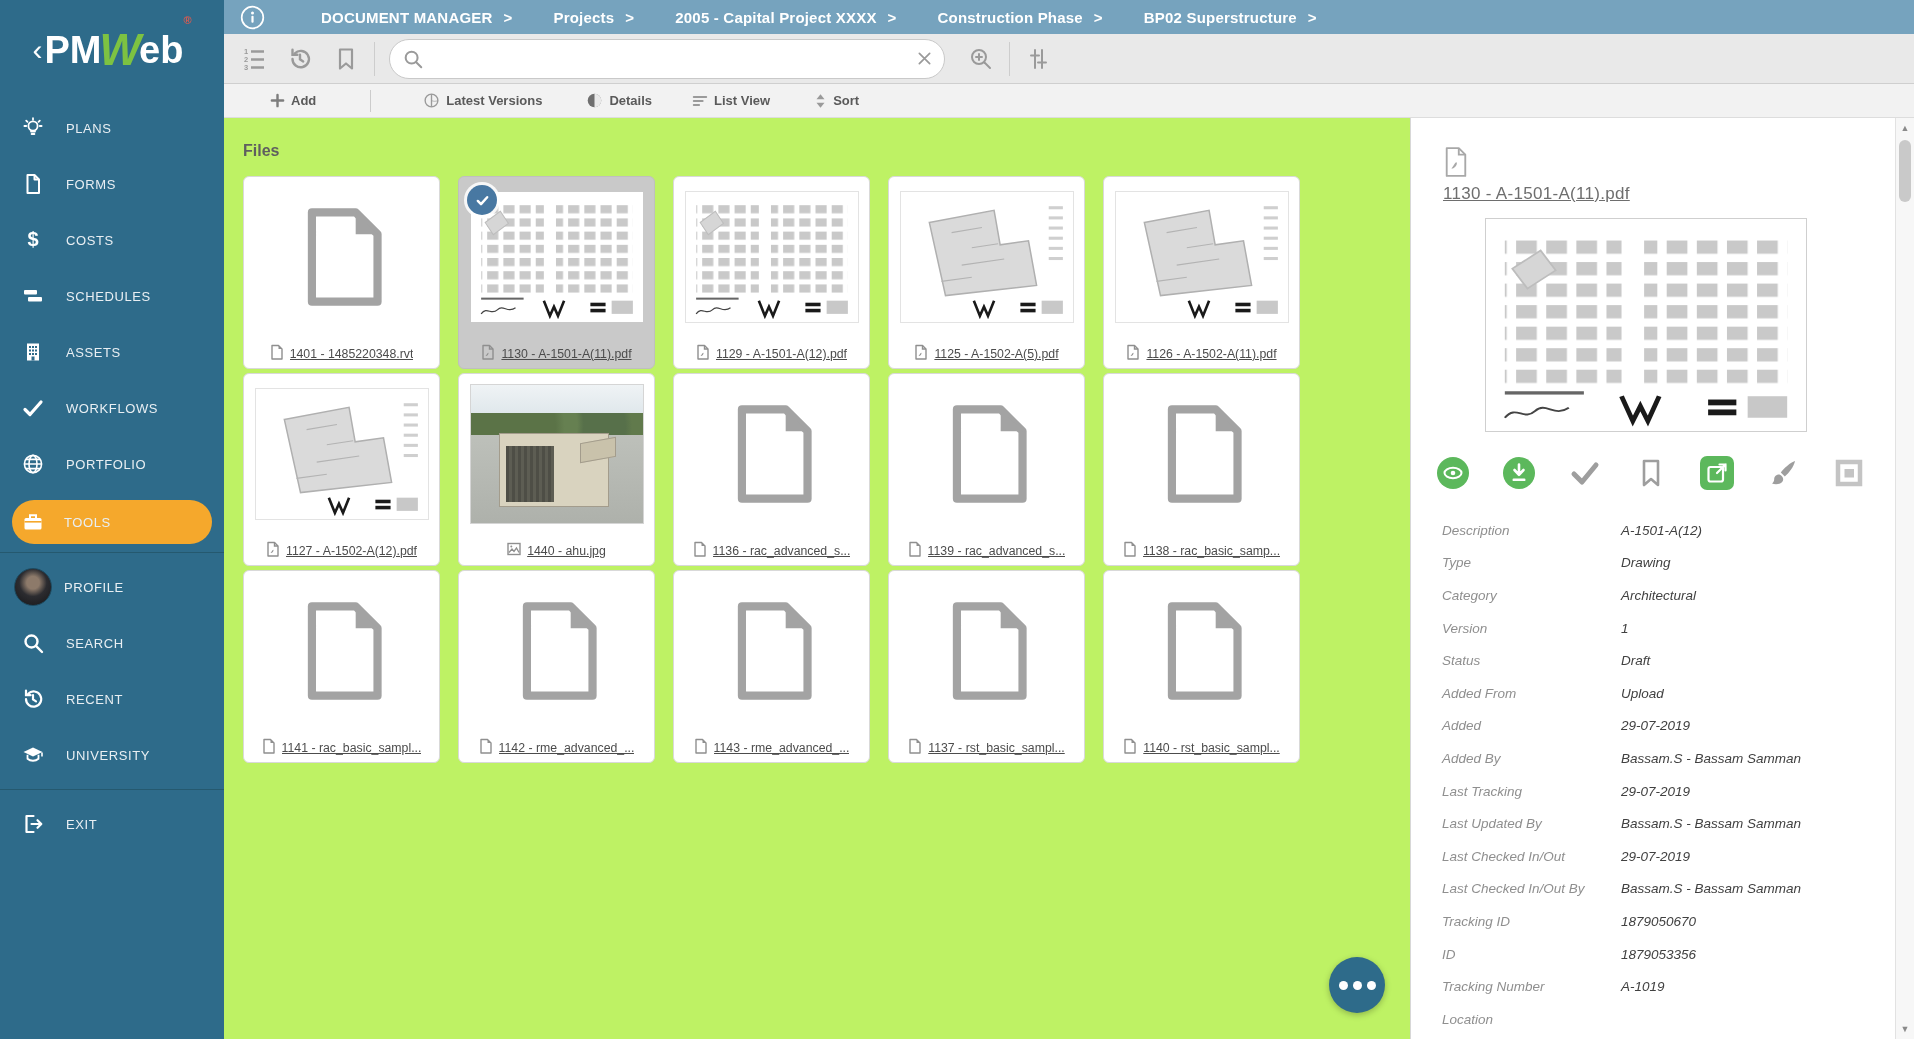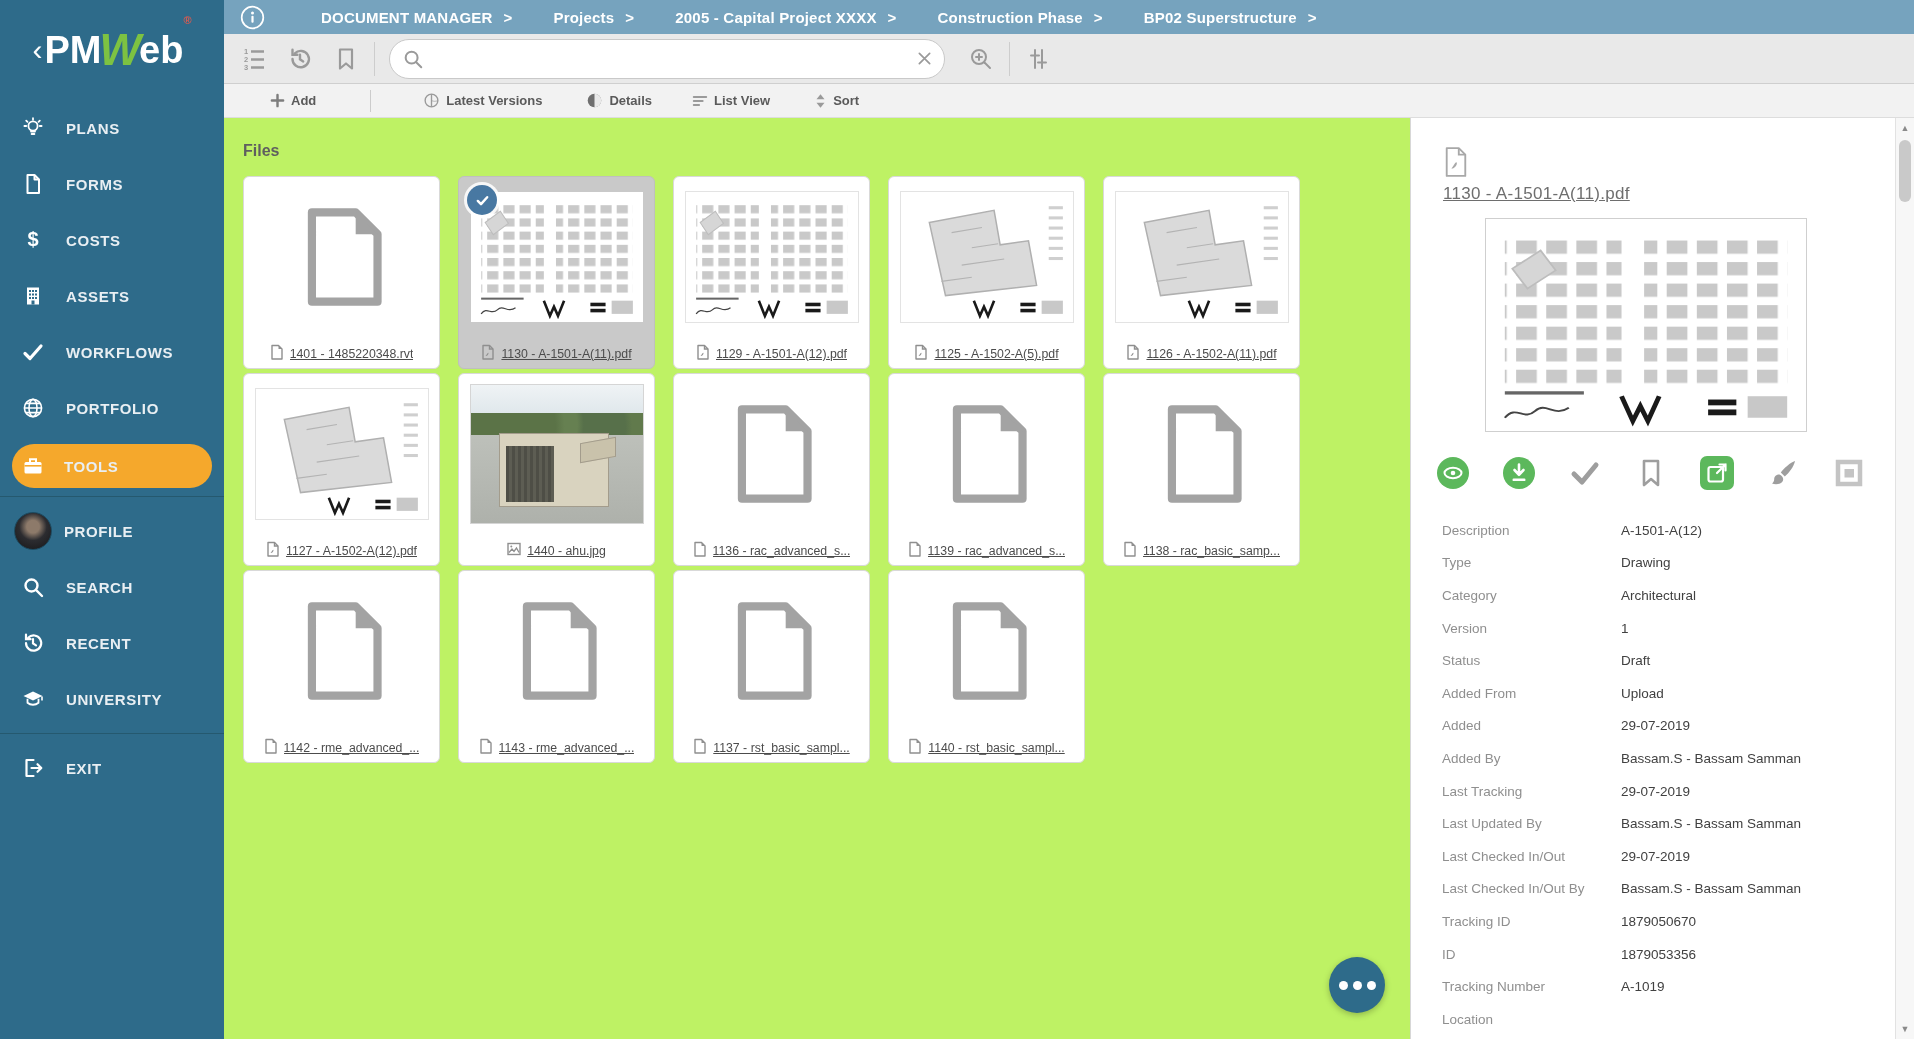--- a/index.html
+++ b/index.html
@@ -13,21 +13,21 @@
   .logo { height:100px; display:flex; align-items:center; justify-content:center;
     font-weight:bold; letter-spacing:0; cursor:pointer; }
   .lg-chev { font-size:30px; color:#fff; margin-right:2px; font-weight:normal; }
   .lg-pm, .lg-eb { font-size:38px; color:#fff; }
   .lg-w { font-size:44px; color:#7dc242; font-style:italic; margin:0 -2px; }
   .lg-r { font-size:11px; color:#e05a4e; align-self:flex-start; margin-top:14px; }
   .sb-item { height:56px; display:flex; align-items:center; padding-left:20px;
     cursor:pointer; }
   .sb-ic { width:26px; height:26px; display:inline-flex; align-items:center;
     justify-content:center; margin-right:20px; flex:0 0 26px; }
-  .sb-label { font-size:15px; font-weight:bold; letter-spacing:.6px; color:#e9eff3; }
+  .sb-label { font-size:13px; font-weight:normal; letter-spacing:.6px; color:#e9eff3; }
   .sb-item.active { background:#f5a82c; border-radius:28px; margin:8px 12px;
     padding-left:8px; height:44px; }
   .sb-item.active .sb-ic { margin-right:18px; }
   .sb-divider { height:1px; background:#25596f; margin:6px 0; }
   .avatar { width:38px; height:38px; border-radius:50%; flex:0 0 38px;
     background:radial-gradient(circle at 50% 38%, #8d7a6a 0 22%, #2c2c30 48%, #151517 100%);
     margin-right:12px; margin-left:-6px; border:1px solid #1d4a60; }
 
   
   .topbar { position:absolute; left:224px; top:0; right:0; height:34px;
@@ -108,21 +108,21 @@
   .panel-head { padding:28px 0 0 32px; }
   .panel-pdf { width:26px; height:32px; display:block; }
   .panel-title { display:inline-block; margin-top:6px; font-size:17px; color:#6e6e6e;
     text-decoration:underline; letter-spacing:.3px; cursor:pointer; }
   .preview { margin:14px 0 0 74px; width:322px; height:214px;
     border:1px solid #cfcfcf; cursor:pointer; }
   .preview svg { width:100%; height:100%; display:block; }
   .panel-actions { margin:24px 0 0 25px; display:flex; gap:32px; }
   .pa-btn { width:34px; height:34px; cursor:pointer; }
   .pa-btn svg { width:34px; height:34px; display:block; }
-  .fields { margin:24px 0 0 31px; }
+  .fields { margin:24px 0 0 31px;font-style:italic; }
   .frow { height:32.6px; display:flex; align-items:center; font-size:13.5px; }
   .flabel { flex:0 0 179px; color:#8f8f8f; }
   .fvalue { color:#414141; }
 
   
   .scrollbar { position:absolute; right:0; top:118px; width:19px; bottom:0;
     background:#f7f7f7; border-left:1px solid #e2e2e2; }
   .sb-arrow { position:absolute; left:0; right:0; height:16px; display:flex;
     align-items:center; justify-content:center; font-size:9px; color:#8a8a8a; cursor:pointer; }
   .sb-arrow.up { top:2px; } .sb-arrow.down { bottom:2px; }
@@ -225,20 +225,29 @@
     <div class="sb-item">
       <span class="sb-ic">
         <svg viewBox="0 0 24 24" width="24" height="24">
             <text x="12" y="18" text-anchor="middle" font-size="20" font-weight="bold" fill="#fff" font-family="Liberation Sans, sans-serif">$</text>
           </svg>
       </span>
       <span class="sb-label">COSTS</span>
     </div>
     <div class="sb-item">
       <span class="sb-ic">
+        <svg viewBox="0 0 24 24" width="24" height="24" fill="#fff">
+            <rect x="3" y="6" width="13" height="4.6" rx="1"></rect>
+            <rect x="7" y="13" width="14" height="4.6" rx="1"></rect>
+          </svg>
+      </span>
+      <span class="sb-label">SCHEDULES</span>
+    </div>
+    <div class="sb-item">
+      <span class="sb-ic">
         <svg viewBox="0 0 24 24" width="24" height="24">
             <rect x="6" y="3.5" width="12" height="17" fill="#fff"></rect>
             <g fill="#2e6b8a">
               <rect x="8" y="6" width="2" height="2"></rect>
               <rect x="11" y="6" width="2" height="2"></rect>
               <rect x="14" y="6" width="2" height="2"></rect>
               <rect x="8" y="9.5" width="2" height="2"></rect>
               <rect x="11" y="9.5" width="2" height="2"></rect>
               <rect x="14" y="9.5" width="2" height="2"></rect>
               <rect x="8" y="13" width="2" height="2"></rect>
@@ -611,20 +620,33 @@
     <div class="card">
       <div class="thumb">
           <svg class="doc-svg" viewBox="0 0 90 110">
             <use href="#doc-big"></use>
           </svg>
         </div>
       <div class="namerow">
           <span><svg class="fi" viewBox="0 0 14 16">
               <use href="#ic-doc"></use>
             </svg></span>
+          <span class="flink">1141 - rac_basic_sampl...</span>
+        </div>
+    </div>
+    <div class="card">
+      <div class="thumb">
+          <svg class="doc-svg" viewBox="0 0 90 110">
+            <use href="#doc-big"></use>
+          </svg>
+        </div>
+      <div class="namerow">
+          <span><svg class="fi" viewBox="0 0 14 16">
+              <use href="#ic-doc"></use>
+            </svg></span>
           <span class="flink">1142 - rme_advanced_...</span>
         </div>
     </div>
     <div class="card">
       <div class="thumb">
           <svg class="doc-svg" viewBox="0 0 90 110">
             <use href="#doc-big"></use>
           </svg>
         </div>
       <div class="namerow">

